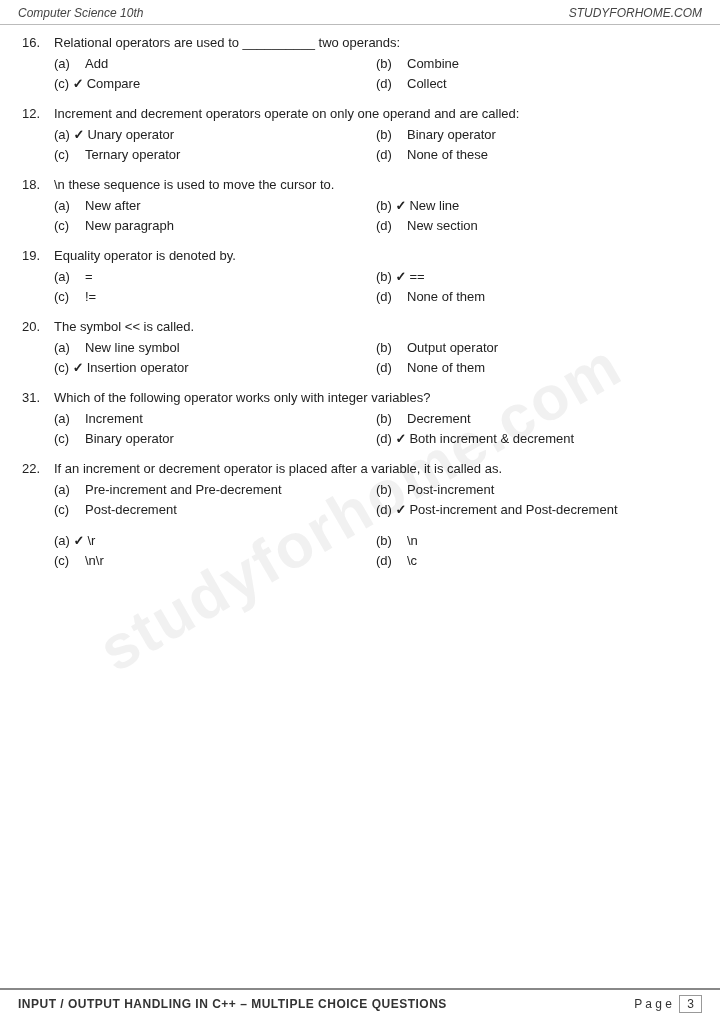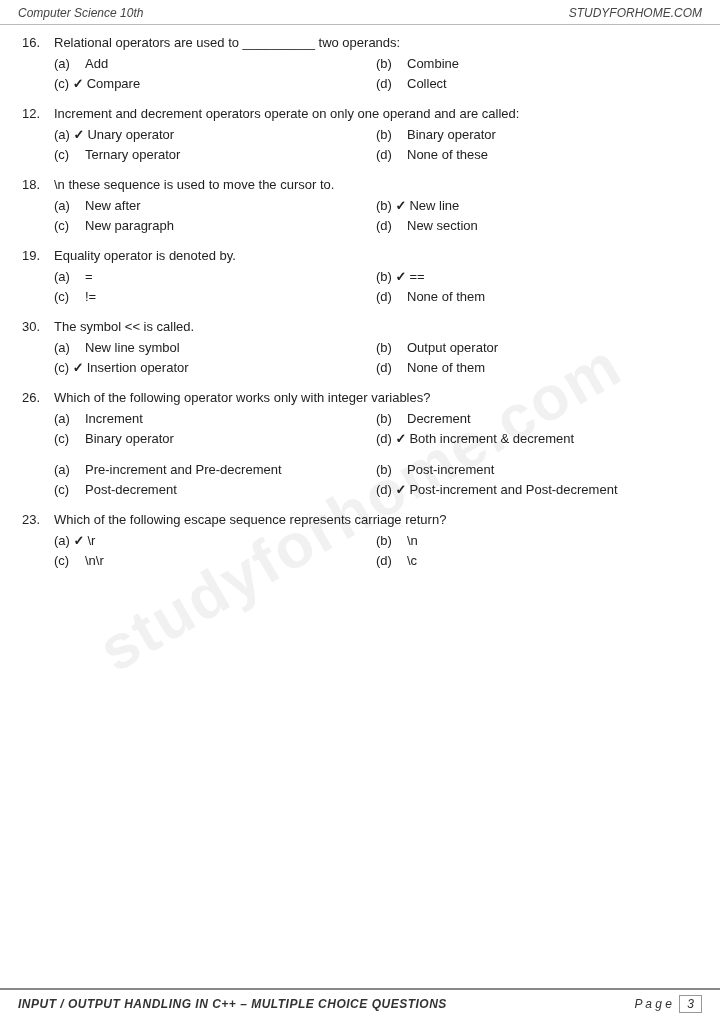--- a/index.html
+++ b/index.html
@@ -89,21 +89,20 @@
     }
     .footer {
       border-top: 2px solid #888;
       padding: 7px 18px;
       display: flex;
       justify-content: space-between;
       align-items: center;
       font-size: 12px;
       color: #333;
       background: #fff;
-      font-style: italic;
     }
     .footer-left { font-weight: bold; letter-spacing: 0.5px; }
     .footer-right { font-size: 12px; }
     .page-label { display: inline; }
     .page-box {
       border: 1px solid #999;
       padding: 1px 7px;
       margin-left: 4px;
       font-size: 12px;
     }
@@ -210,21 +209,21 @@
               <span>!=</span>
             </div>
             <div class="option">
               <span class="opt-label">(d)</span>
               <span>None of them</span>
             </div>
           </div>
         </div>
         <div class="question-block">
           <div class="question-row">
-            <span class="q-num">30.</span>
+            <span class="q-num">20.</span>
             <span class="q-text">The symbol &lt;&lt; is called.</span>
           </div>
           <div class="options-grid">
             <div class="option">
               <span class="opt-label">(a)</span>
               <span>New line symbol</span>
             </div>
             <div class="option">
               <span class="opt-label">(b)</span>
               <span>Output operator</span>
@@ -234,21 +233,21 @@
               <span>Insertion operator</span>
             </div>
             <div class="option">
               <span class="opt-label">(d)</span>
               <span>None of them</span>
             </div>
           </div>
         </div>
         <div class="question-block">
           <div class="question-row">
-            <span class="q-num">26.</span>
+            <span class="q-num">31.</span>
             <span class="q-text">Which of the following operator works only with integer variables?</span>
           </div>
           <div class="options-grid">
             <div class="option">
               <span class="opt-label">(a)</span>
               <span>Increment</span>
             </div>
             <div class="option">
               <span class="opt-label">(b)</span>
               <span>Decrement</span>
@@ -257,44 +256,44 @@
               <span class="opt-label">(c)</span>
               <span>Binary operator</span>
             </div>
             <div class="option">
               <span class="opt-label">(d) <span class="check-mark">✓</span></span>
               <span>Both increment &amp; decrement</span>
             </div>
           </div>
         </div>
         <div class="question-block">
+          <div class="question-row">
+            <span class="q-num">22.</span>
+            <span class="q-text">If an increment or decrement operator is placed after a variable, it is called as.</span>
+          </div>
           <div class="options-grid">
             <div class="option">
               <span class="opt-label">(a)</span>
               <span>Pre-increment and Pre-decrement</span>
             </div>
             <div class="option">
               <span class="opt-label">(b)</span>
               <span>Post-increment</span>
             </div>
             <div class="option">
               <span class="opt-label">(c)</span>
               <span>Post-decrement</span>
             </div>
             <div class="option">
               <span class="opt-label">(d) <span class="check-mark">✓</span></span>
               <span>Post-increment and Post-decrement</span>
             </div>
           </div>
         </div>
         <div class="question-block">
-          <div class="question-row">
-            <span class="q-num">23.</span>
-            <span class="q-text">Which of the following escape sequence represents carriage return?</span>
-          </div>
           <div class="options-grid">
             <div class="option">
               <span class="opt-label">(a) <span class="check-mark">✓</span></span>
               <span>\r</span>
             </div>
             <div class="option">
               <span class="opt-label">(b)</span>
               <span>\n</span>
             </div>
             <div class="option">

